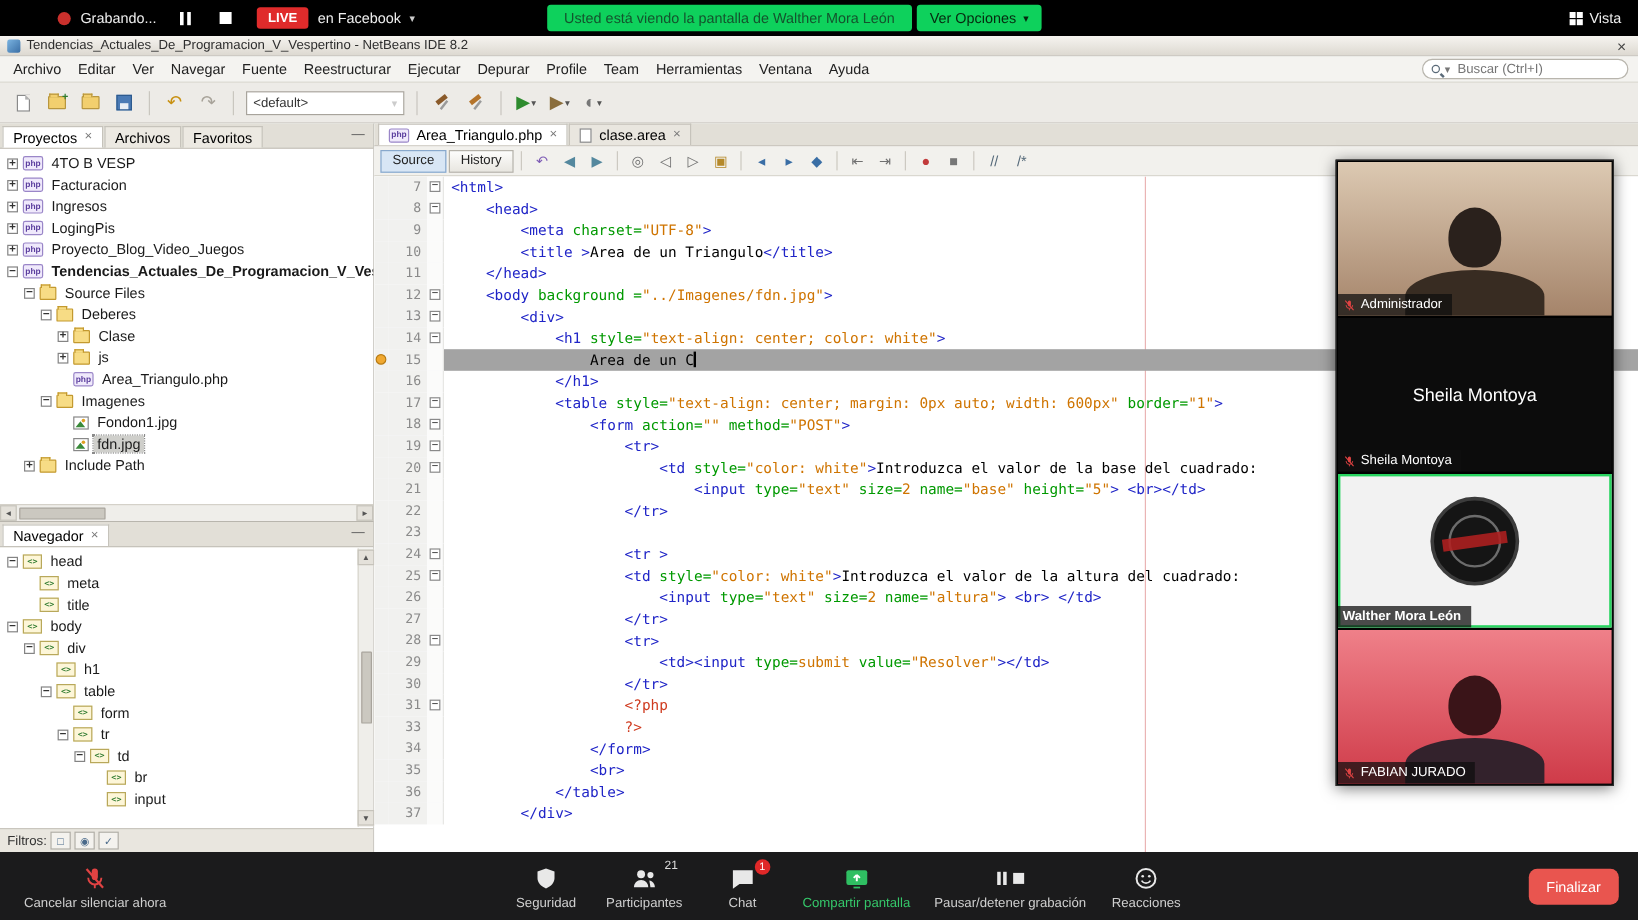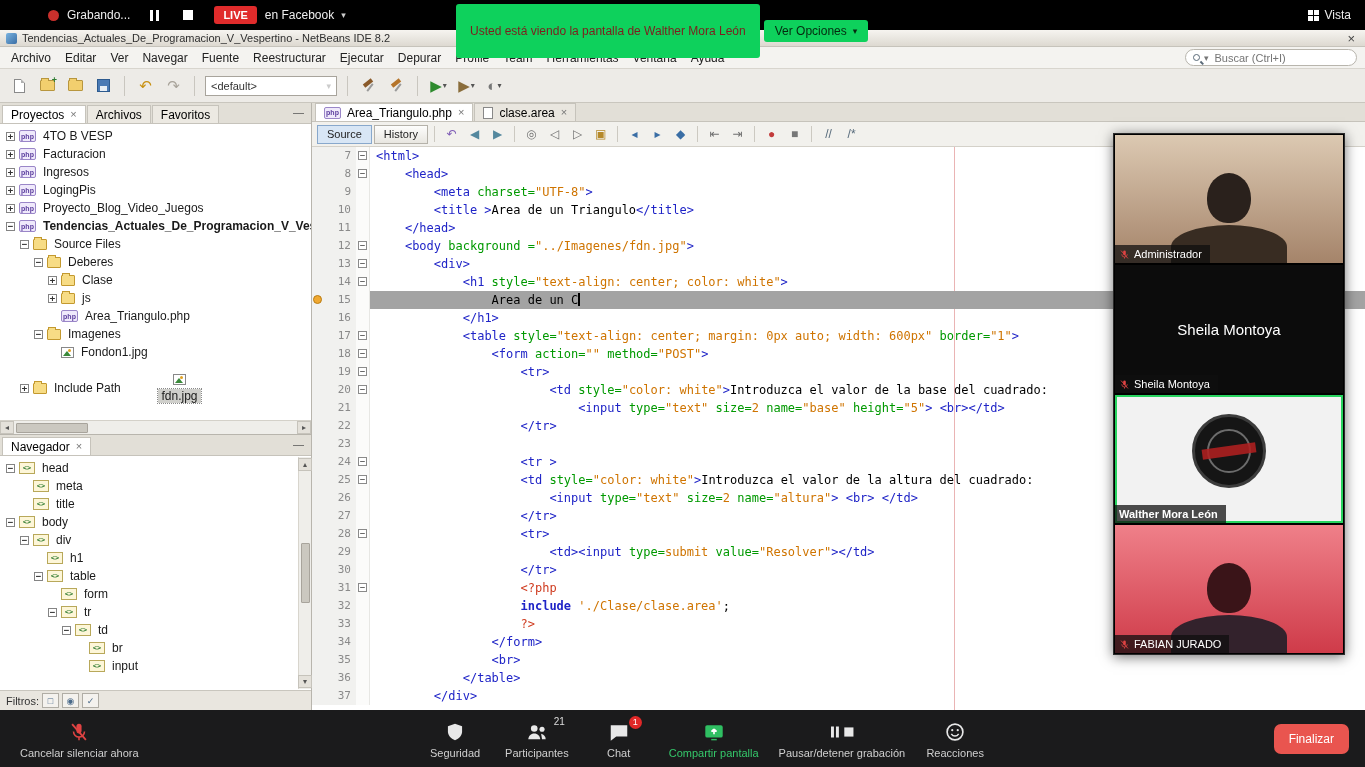--- a/index.html
+++ b/index.html
@@ -11,21 +11,21 @@
     display:flex;align-items:center;color:#fff;font-size:12px;z-index:90;}
   .rec-dot{width:11px;height:11px;border-radius:50%;background:#c9302c;margin-left:48px;margin-right:8px;flex:none;}
   .rec-label{color:#eee;}
   .tb-pause,.tb-stop{display:flex;align-items:center;justify-content:center;width:20px;height:18px;margin-left:14px;cursor:default;}
   .tb-pause i{display:inline-block;width:3px;height:11px;background:#fff;margin:0 1.5px;}
   .tb-stop i{display:inline-block;width:10px;height:10px;background:#fff;}
   .live-badge{background:#e02b2b;color:#fff;font-weight:bold;font-size:11px;padding:3px 9px;border-radius:3px;margin-left:16px;}
   .live-where{margin-left:8px;color:#eee;}
   .caret-down{display:inline-block;margin-left:7px;font-size:9px;color:#ccc;}
   .share-banner-wrap{position:absolute;left:456px;top:4px;display:flex;align-items:center;}
-  .share-banner{background:#0ed15c;color:#7f1d1d;padding:20px 14px;border-radius:3px;font-size:12px;white-space:nowrap;}
+  .share-banner{background:#0ed15c;color:#14532d;padding:4px 14px;border-radius:3px;font-size:12px;white-space:nowrap;}
   .view-options{background:#0ed15c;color:#06290f;padding:4px 11px;border-radius:3px;margin-left:4px;display:flex;align-items:center;gap:6px;font-size:12px;}
   .view-options .caret-down{color:#06290f;margin-left:0;}
   .vista{margin-left:auto;margin-right:14px;display:flex;align-items:center;gap:6px;color:#eee;}
   .grid-ic{display:grid;grid-template-columns:5px 5px;grid-gap:1px;}
   .grid-ic i{width:5px;height:5px;background:#fff;display:block;}
 
   
   .nb{position:absolute;top:30px;left:0;right:0;height:680px;display:flex;flex-direction:column;background:#f0efec;z-index:10;}
   .titlebar{height:17px;background:linear-gradient(#f6f4f0,#ddd9d1);display:flex;align-items:center;
     font-size:11px;color:#2e2e2e;padding:0 6px;border-bottom:1px solid #c6c3bb;flex:none;}
@@ -359,21 +359,21 @@
             <div class="trow" style="padding-left: 34px;">
               <span class="exp">−</span>
               <span class="tic tic-folder"></span>
               <span class="lbl">Imagenes</span>
             </div>
             <div class="trow" style="padding-left: 48px;">
               <span class="exp none"></span>
               <span class="tic tic-image-file"></span>
               <span class="lbl">Fondon1.jpg</span>
             </div>
-            <div class="trow sel" style="padding-left: 48px; flex-direction: column;">
+            <div class="trow sel" style="padding-left: 48px;">
               <span class="exp none"></span>
               <span class="tic tic-image-file"></span>
               <span class="lbl">fdn.jpg</span>
             </div>
             <div class="trow" style="padding-left: 20px;">
               <span class="exp">+</span>
               <span class="tic tic-include-folder"></span>
               <span class="lbl">Include Path</span>
             </div>
           </div>
@@ -685,26 +685,20 @@
             <div class="cl">
               <span class="glyph"></span>
               <span class="num">31</span>
               <span class="fold">
                 <i class="fbox">−</i>
               </span>
               <pre class="src"><span class="tk-pl">                    </span><span class="tk-php">&lt;?php</span></pre>
             </div>
             <div class="cl">
               <span class="glyph"></span>
-              <span class="num">32</span>
-              <span class="fold"></span>
-              <pre class="src"><span class="tk-pl">                    </span><span class="tk-kw">include</span><span class="tk-str"> './Clase/clase.area'</span><span class="tk-pl">;</span></pre>
-            </div>
-            <div class="cl">
-              <span class="glyph"></span>
               <span class="num">33</span>
               <span class="fold"></span>
               <pre class="src"><span class="tk-pl">                    </span><span class="tk-php">?&gt;</span></pre>
             </div>
             <div class="cl">
               <span class="glyph"></span>
               <span class="num">34</span>
               <span class="fold"></span>
               <pre class="src"><span class="tk-pl">                </span><span class="tk-tag">&lt;/form&gt;</span></pre>
             </div>

